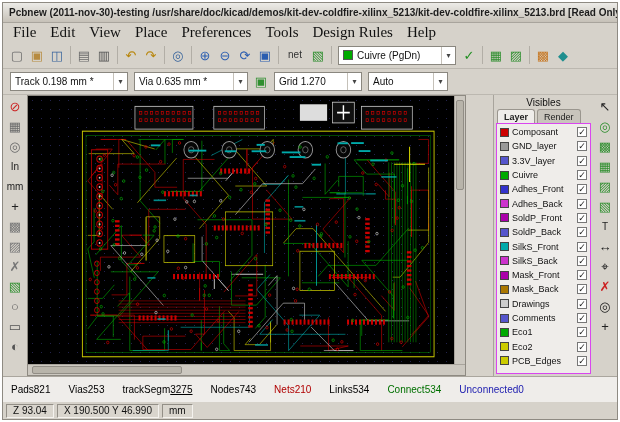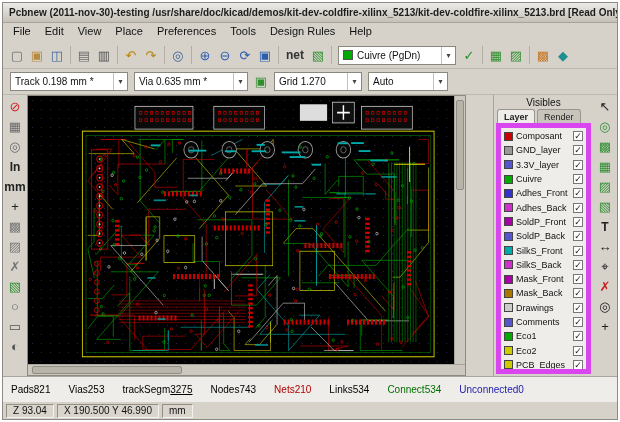--- a/index.html
+++ b/index.html
@@ -3,30 +3,30 @@
 <meta charset="utf-8">
 <style>
   *{box-sizing:border-box;margin:0;padding:0;}
   html,body{width:620px;height:422px;overflow:hidden;background:#ffffff;
     font-family:"Liberation Sans",sans-serif;}
   .window{width:616px;height:418px;margin:2px;border:1px solid #8e8a82;background:#d6d2ca;
     display:flex;flex-direction:column;}
   .titlebar{height:20px;flex:none;background:linear-gradient(#ecebe7,#c6c1b8);
     border-bottom:1px solid #a8a49c;display:flex;align-items:center;padding:0 6px;
     font-size:10px;font-weight:bold;color:#1c1c1c;white-space:nowrap;overflow:hidden;}
-  .menubar{height:19px;flex:none;display:flex;align-items:flex-start;padding:0 3px;font-size:11px;color:#111;}
+  .menubar{height:19px;flex:none;display:flex;align-items:center;padding:0 3px;font-size:15px;color:#111;font-family:Liberation Serif, serif;}
   .menu-item{padding:2px 7px;cursor:default;white-space:nowrap;}
   .toolbar{display:flex;align-items:center;padding:1px 4px;border-bottom:1px solid #bcb8b0;flex:none;}
   .tb1{height:27px;}
   .tb2{height:26px;}
   .tgroup{display:flex;align-items:center;}
   .tbtn{width:20px;height:20px;display:flex;align-items:center;justify-content:center;
     border:1px solid transparent;border-radius:2px;flex:none;}
   .tbtn .glyph{font-size:13px;line-height:1;}
-  .tbtn .glyph.txt{font-size:12px;font-weight:bold;}
+  .tbtn .glyph.txt{font-size:10px;font-weight:normal;}
   .tbtn.wide{width:26px;}
   .tsep{width:1px;height:18px;background:#b2aea6;margin:0 3px;flex:none;}
   .combo{height:19px;background:#fff;border:1px solid #8a877f;display:flex;align-items:center;
     font-size:10px;padding-left:4px;margin:0 3px;color:#111;white-space:nowrap;overflow:hidden;flex:none;}
   .combo .arrow{margin-left:auto;width:14px;height:100%;display:flex;align-items:center;
     justify-content:center;border-left:1px solid #c5c1b9;color:#444;font-size:8px;flex:none;}
   .swatch{width:10px;height:10px;border:1px solid #555;margin-right:4px;flex:none;}
   .workspace{flex:1;display:flex;min-height:0;}
   .side-toolbar{width:24px;flex:none;display:flex;flex-direction:column;align-items:center;
     padding-top:2px;gap:1px;overflow:hidden;}
@@ -41,21 +41,21 @@
   .hscroll{height:11px;flex:none;background:#ccc8c0;border-top:1px solid #a8a49c;position:relative;}
   .hthumb{position:absolute;top:1px;bottom:1px;left:4px;width:150px;background:#b8b4aa;
     border:1px solid #918d85;border-radius:2px;}
   .layers-panel{width:100px;flex:none;display:flex;flex-direction:column;
     border-left:1px solid #a8a49c;background:#d6d2ca;margin-left:27px;}
   .lp-title{font-size:10px;text-align:center;padding:2px 0 1px 0;color:#111;flex:none;}
   .lp-tabs{display:flex;padding:0 3px;gap:2px;flex:none;}
   .lp-tab{font-size:9px;padding:2px 6px 1px 6px;border:1px solid #9a968e;border-bottom:none;
     border-radius:3px 3px 0 0;background:#c8c4bc;color:#222;}
   .lp-tab.active{background:#efedea;font-weight:bold;}
-  .lp-list{flex:1;background:#efedea;border:5px solid #d946ef;margin:0 2px 2px 2px;
+  .lp-list{flex:1;background:#efedea;border:1px solid #d946ef;margin:0 2px 2px 2px;
     overflow:hidden;padding:1px 0;}
   .layer-row{display:flex;align-items:center;height:14.3px;padding:0 3px;gap:3px;
     font-size:9px;color:#111;}
   .layer-row .sw{width:9px;height:9px;border:1px solid #444;flex:none;}
   .layer-row .nm{flex:1;white-space:nowrap;overflow:hidden;}
   .layer-row .cb{width:10px;height:10px;background:#fff;border:1px solid #777;font-size:9px;
     line-height:8px;text-align:center;color:#222;flex:none;}
   .statusbar{height:26px;flex:none;background:#efedea;border-top:1px solid #aaa69e;
     display:flex;align-items:center;padding:1px 8px;gap:18px;font-size:10px;}
   .status-sec{display:flex;flex-direction:row;line-height:11px;white-space:nowrap;}

